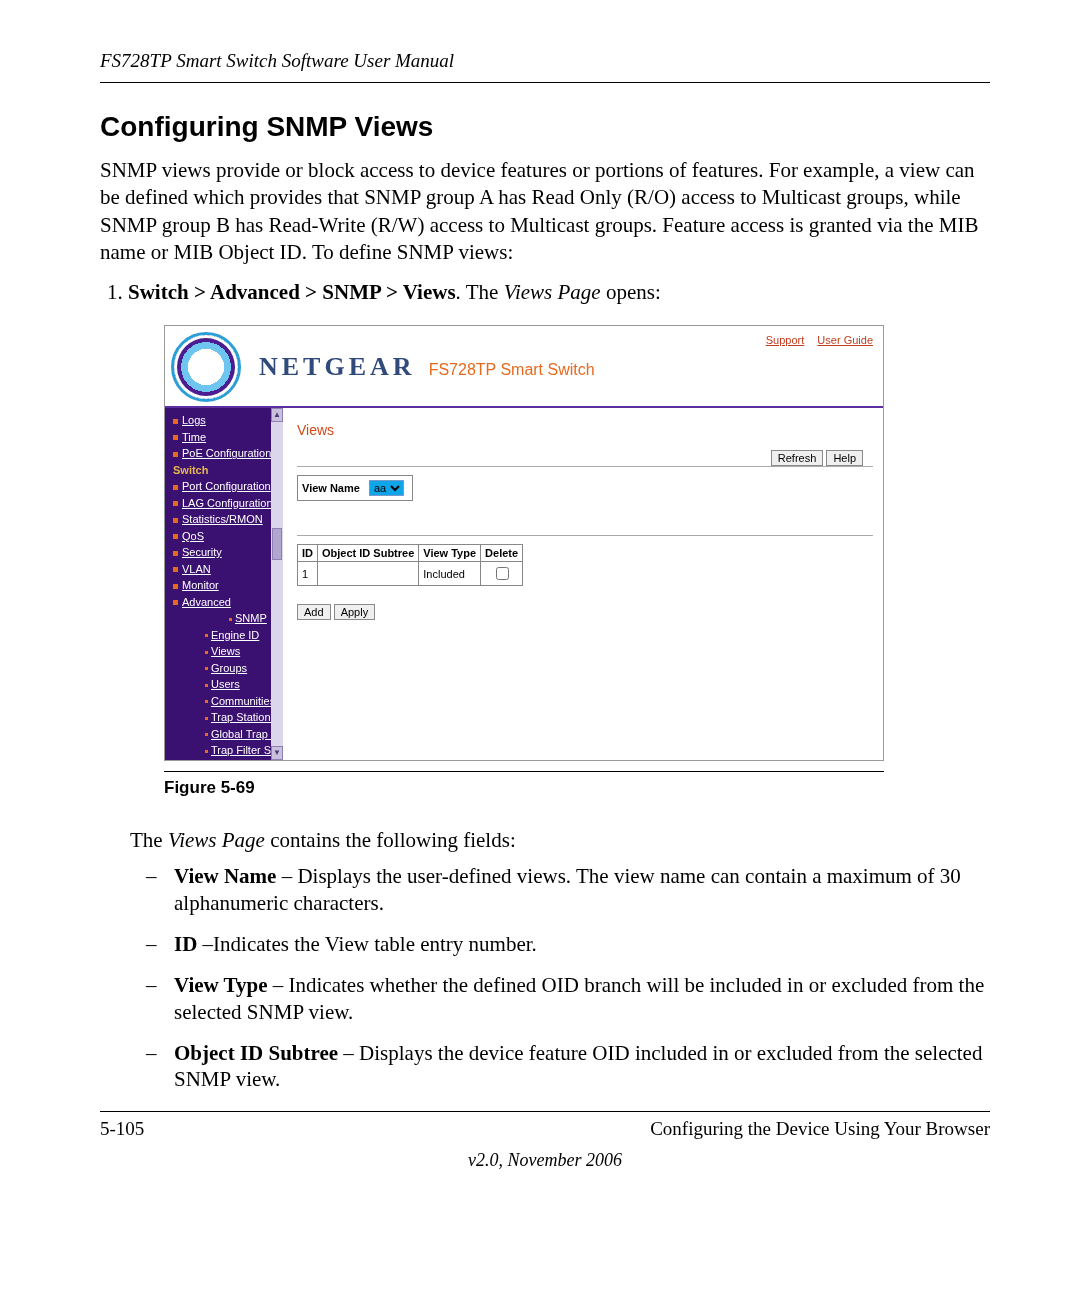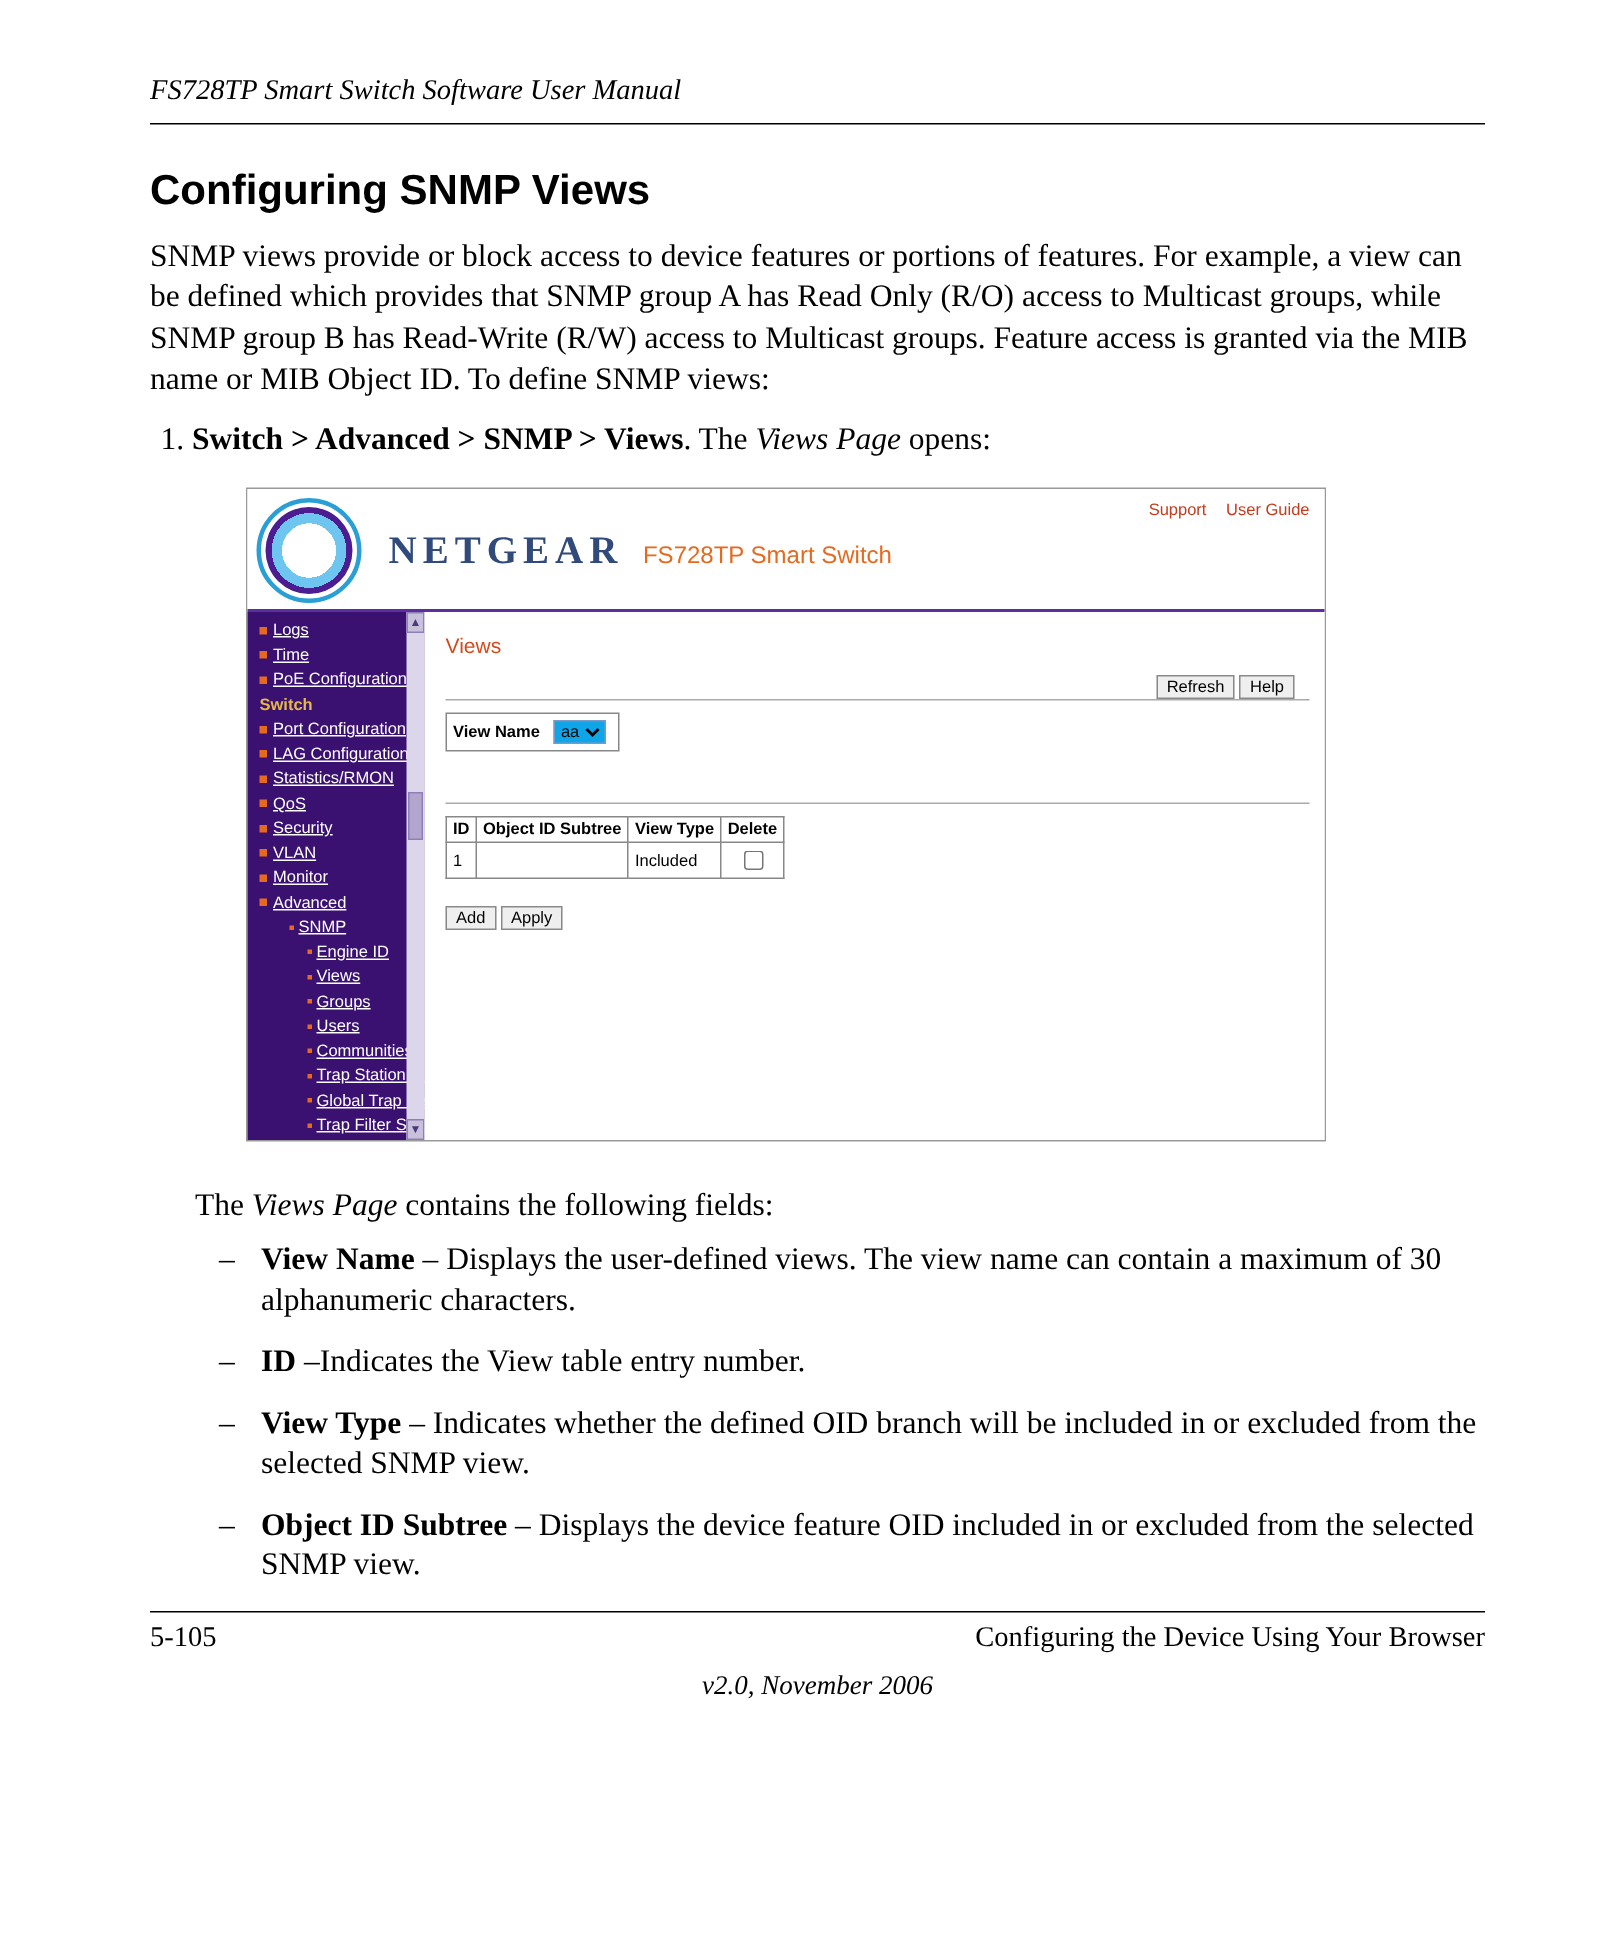--- a/index.html
+++ b/index.html
@@ -83,20 +83,21 @@
     margin-left: 10px;
   }
   .top-links {
     position: absolute;
     right: 10px;
     top: 8px;
     font-size: 11px;
   }
   .top-links span {
     color: #c43b1d;
+    text-decoration: underline;
     margin-left: 10px;
     cursor: pointer;
   }
   .shot-body {
     display: flex;
     height: 352px;
   }
   .sidebar {
     width: 118px;
     background: #3a1070;
@@ -153,21 +154,21 @@
   .nav-item a {
     color: #fff;
     text-decoration: underline;
     cursor: pointer;
   }
   .nav-item.section {
     color: #e6b84a;
     font-weight: bold;
     padding-left: 8px;
   }
-  .nav-sub { padding-left: 28px; }
+  .nav-sub { padding-left: 28px; margin-left: 36px; }
   .nav-sub2 { padding-left: 40px; }
   .nav-sub .minibullet, .nav-sub2 .minibullet {
     display: inline-block;
     width: 3px; height: 3px;
     background: #e66a1e;
     margin-right: 3px;
     vertical-align: middle;
   }
 
   .content-pane {
@@ -378,20 +379,21 @@
           </table>
 
         <div class="btnrow">
           <button>Add</button>
           <button>Apply</button>
         </div>
       </div>
     </div>
   </div>
 
+  <div class="figure-caption">Figure 5-69</div>
 
   <p class="intro-after">
     <span>The </span><span class="italic">Views Page</span><span> contains the following fields:</span>
   </p>
 
   <ul class="field-list">
     <li><span class="bold">View Name</span><span> – Displays the user-defined views. The view name can contain a maximum of 30 alphanumeric characters.</span></li>
     <li><span class="bold">ID</span><span> –Indicates the View table entry number.</span></li>
     <li><span class="bold">View Type</span><span> – Indicates whether the defined OID branch will be included in or excluded from the selected SNMP view.</span></li>
     <li><span class="bold">Object ID Subtree</span><span> – Displays the device feature OID included in or excluded from the selected SNMP view.</span></li>

